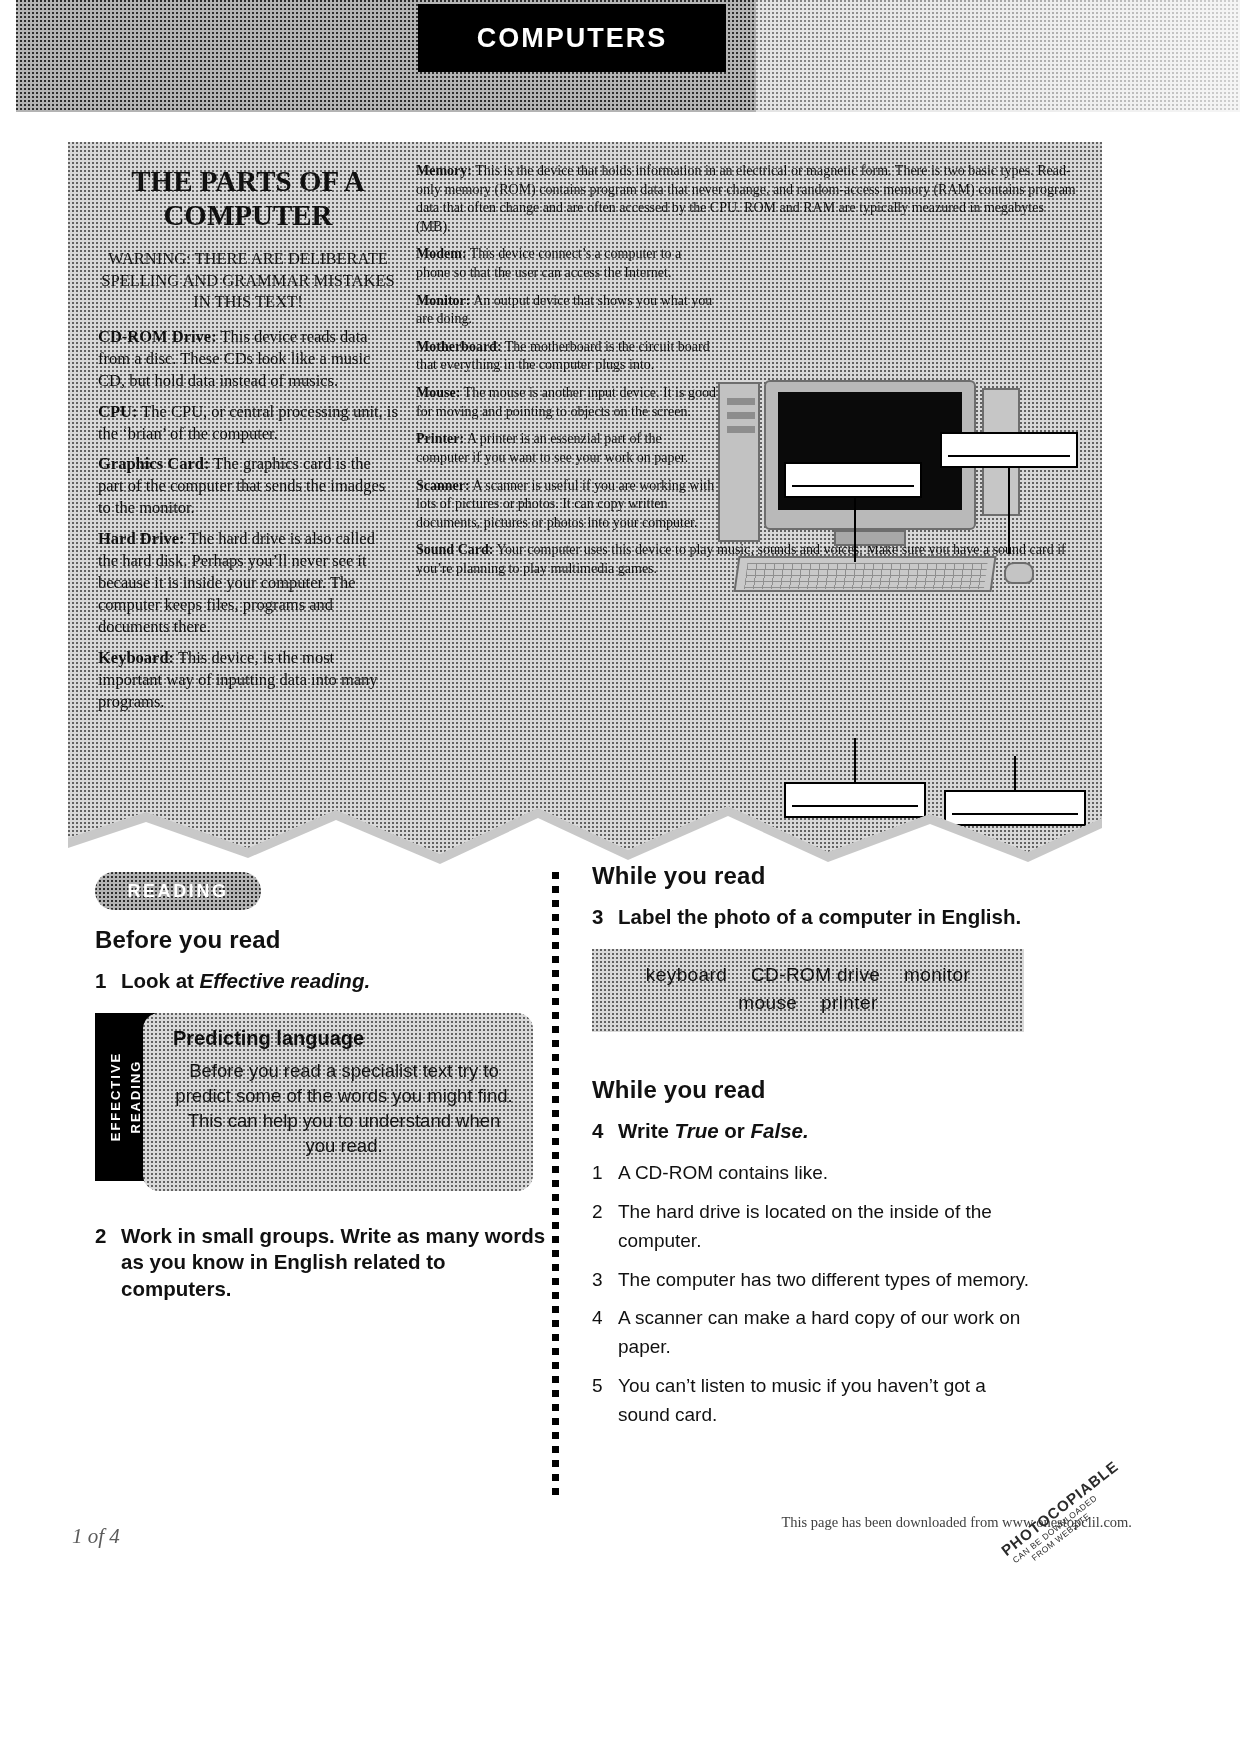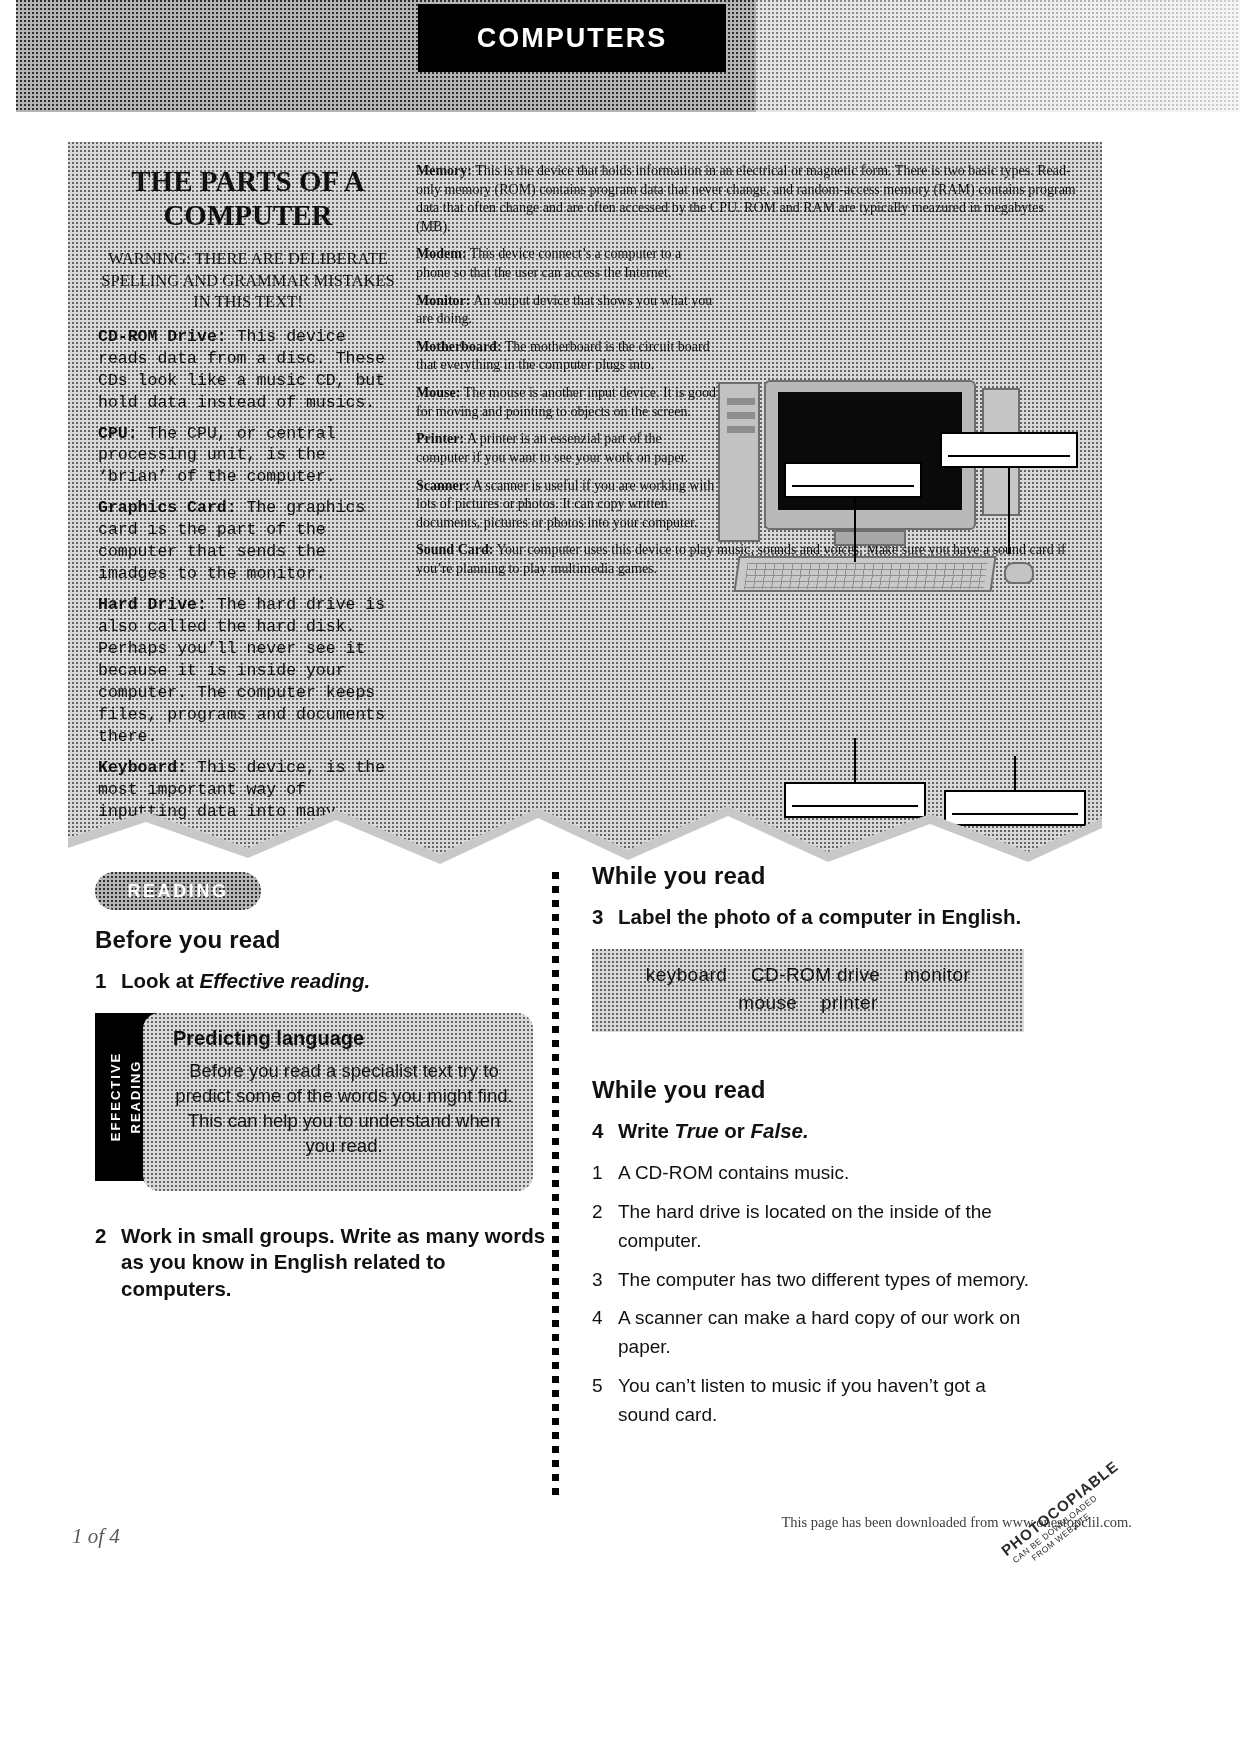--- a/index.html
+++ b/index.html
@@ -144,21 +144,21 @@
   }
   #warning-block {
     font-family: "Liberation Serif", serif;
     font-size: 16.5px;
     text-align: center;
     line-height: 1.28;
     color: #151515;
     margin-bottom: 14px;
   }
   .entry {
-    font-family: Liberation Mono, monospace;
+    font-family: Liberation Serif, serif;
     font-size: 16.5px;
     line-height: 1.33;
     color: #101010;
     margin-bottom: 9px;
     text-align: left;
   }
   .entry b { font-weight: bold; }
 
   .entry-wide {
     font-family: "Liberation Serif", serif;
@@ -605,21 +605,21 @@
     <div class="wk-heading">While you read</div>
 
     <div class="wk-task">
       <div class="wk-num">4</div>
       <div class="wk-body"><span>Write </span><i>True</i><span> or </span><i>False.</i></div>
     </div>
 
     <div id="tf-list">
       <div class="tf-item">
         <div class="tf-num">1</div>
-        <div class="tf-text">A CD-ROM contains music.</div>
+        <div class="tf-text">A CD-ROM contains like.</div>
       </div>
       <div class="tf-item">
         <div class="tf-num">2</div>
         <div class="tf-text">The hard drive is located on the inside of the computer.</div>
       </div>
       <div class="tf-item">
         <div class="tf-num">3</div>
         <div class="tf-text">The computer has two different types of memory.</div>
       </div>
       <div class="tf-item">

